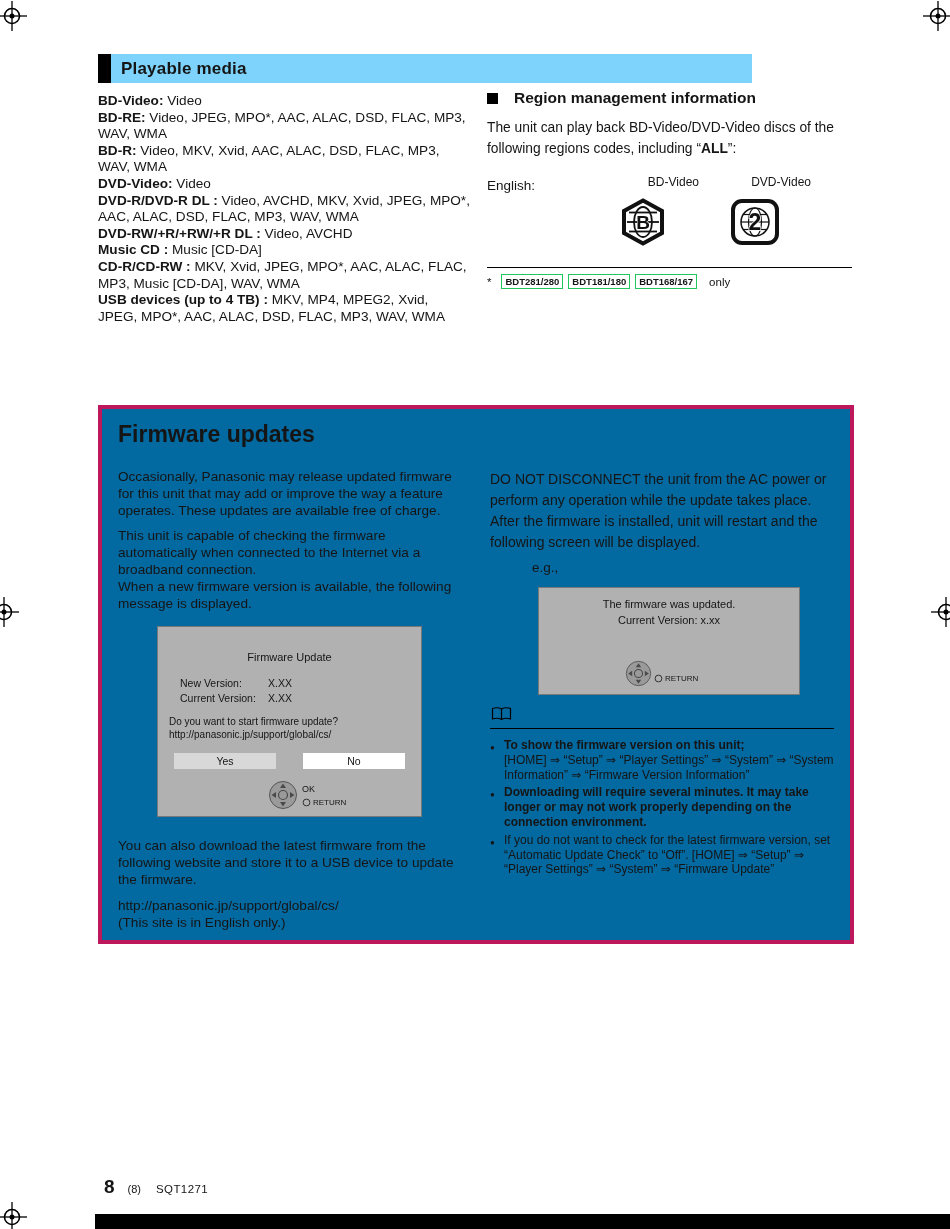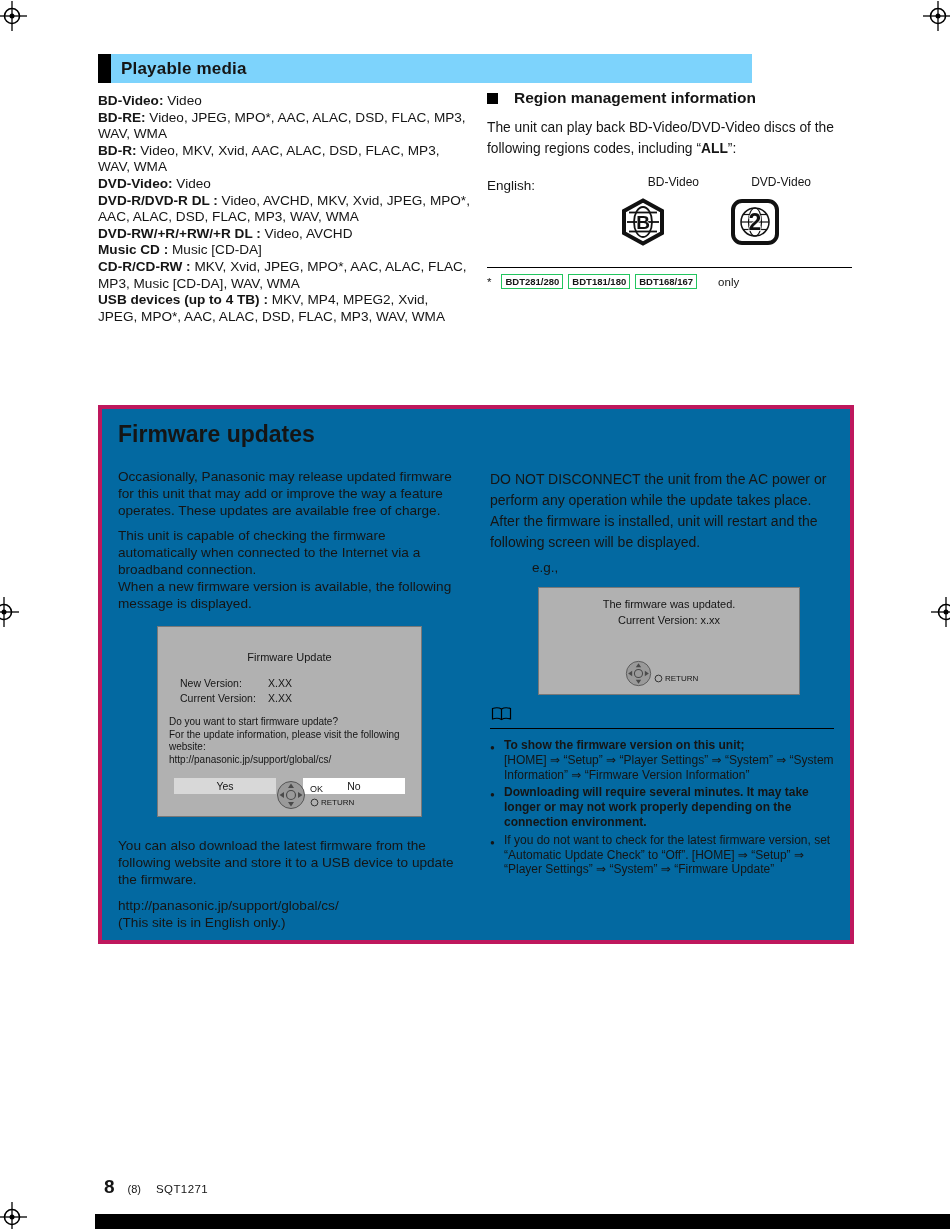--- a/index.html
+++ b/index.html
@@ -24,21 +24,21 @@
   .region-body{margin:10px 0 0 0;font-size:13.8px;line-height:21px;}
   .example-row{display:flex;margin-top:16px;}
   .example-label{font-size:13.5px;width:100px;padding-top:3px;}
   .region-discicon-col{width:112px;text-align:center;}
   .region-disc-label{font-size:12px;text-align:right;}
   .region-disc-svg{margin-top:9px;}
   .region-rule{border:none;border-top:1px solid #000;margin:17px 0 0 0;}
   .footnote{margin-top:6px;display:flex;align-items:center;font-size:11.5px;}
   .footnote-star{margin-right:10px;}
   .model-badge{border:1px solid #22c55e;font-size:9.5px;font-weight:bold;padding:0 3px;line-height:13px;margin-right:5px;}
-  .footnote-suffix{margin-left:16px;font-size:11.5px;}
+  .footnote-suffix{margin-left:7px;font-size:11.5px;}
 
   
   .firmware-box{position:absolute;left:98px;top:405px;width:748px;height:531px;border:4px solid #be185d;background:#0369a1;}
   .fw-title{margin:12px 0 0 16px;font-size:23px;font-weight:bold;}
   .fw-cols{display:flex;margin:21px 16px 0 16px;}
   .fw-left{width:346px;flex-shrink:0;}
   .fw-right{margin-left:26px;width:352px;}
   .fw-left p{margin:0 0 9px 0;font-size:13.6px;line-height:16.8px;}
   .fw-left p.nogap{margin-bottom:0;}
 
@@ -46,21 +46,21 @@
   .fw-dialog{margin:14px 0 0 39px;width:263px;height:189px;background:#b1b1b1;border:1px solid #787878;position:relative;}
   .dlg-title{text-align:center;padding-top:24px;font-size:11px;}
   .dlg-versions{margin:13px 0 0 22px;font-size:10.5px;}
   .dlg-vrow{display:flex;line-height:15px;}
   .dlg-vlabel{width:88px;}
   .dlg-q{margin:10px 11px 0 11px;font-size:10px;line-height:12.5px;}
   .dlg-buttons{display:flex;justify-content:space-between;margin:12px 16px 0 16px;}
   .dlg-btn{width:102px;height:16px;font-size:10.5px;display:flex;align-items:center;justify-content:center;}
   .dlg-btn-yes{background:#d8d8d8;}
   .dlg-btn-no{background:#ffffff;}
-  .dlg-okret{position:absolute;left:118px;bottom:6px;display:flex;}
+  .dlg-okret{position:absolute;left:110px;bottom:6px;display:flex;}
   .okret-labels{margin-left:4px;display:flex;flex-direction:column;}
   .ok-label{font-size:9px;margin-top:4px;}
   .return-row{display:flex;align-items:center;margin-top:4px;}
   .return-label{font-size:8px;margin-left:2px;}
 
   
   .fw-right p{margin:0;font-size:14px;line-height:21px;}
   .fw-eg{margin:4px 0 0 42px !important;font-size:13.5px !important;}
   .fw-screen{margin:9px 0 0 48px;width:260px;height:106px;background:#b1b1b1;border:1px solid #787878;text-align:center;position:relative;}
   .screen-l1{padding-top:10px;font-size:11px;}
@@ -196,21 +196,20 @@
               <span class="dlg-vlabel">New Version:</span>
               <span>X.XX</span>
             </div>
             <div class="dlg-vrow">
               <span class="dlg-vlabel">Current Version:</span>
               <span>X.XX</span>
             </div>
           </div>
           <div class="dlg-q">
             <div>Do you want to start firmware update?</div>
-            <div>For the update information, please visit the following website:</div>
             <div>http://panasonic.jp/support/global/cs/</div>
           </div>
           <div class="dlg-buttons">
             <div class="dlg-btn dlg-btn-yes">Yes</div>
             <div class="dlg-btn dlg-btn-no">No</div>
           </div>
           <div class="dlg-okret">
             <svg width="30" height="30" viewBox="0 0 30 30">
               <circle cx="15" cy="15" r="13.5" fill="#9a9a9a" stroke="#555" stroke-width="1"></circle>
               <polygon points="15,3.5 18,8 12,8" fill="#4a4a4a"></polygon>

